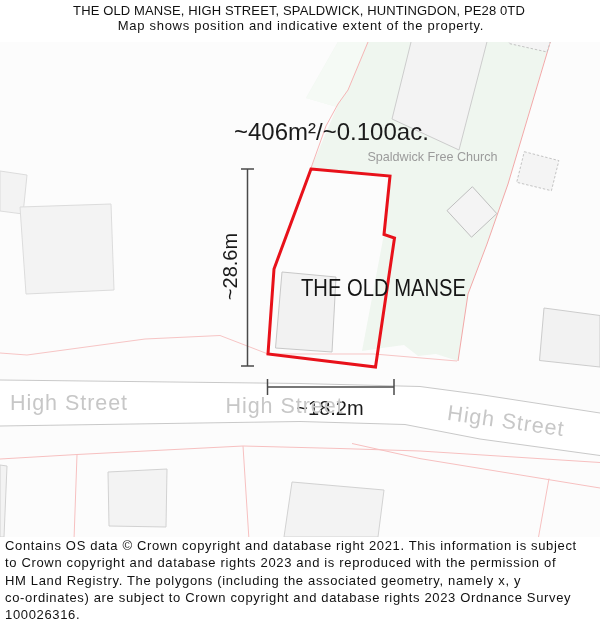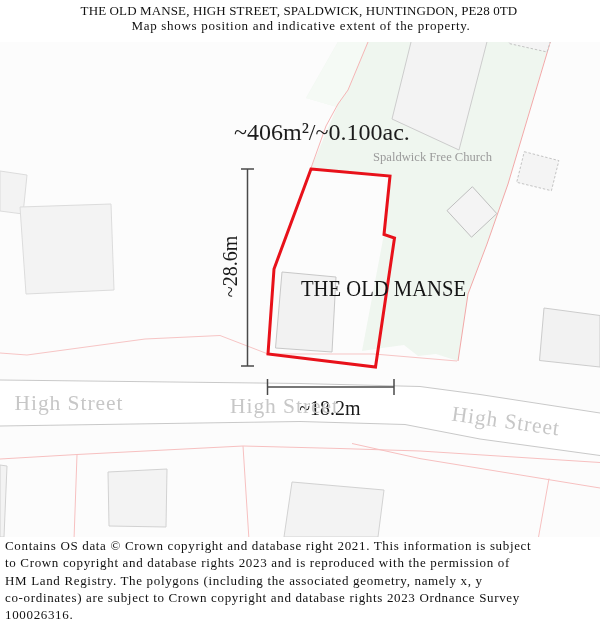--- a/index.html
+++ b/index.html
@@ -1,16 +1,16 @@
 <!DOCTYPE html>
 <html><head>
 <meta charset="utf-8">
 <style>
   html,body{margin:0;padding:0;background:#fff;}
-  .stage{position:relative;width:600px;height:625px;font-family:Liberation Serif, serif;}
+  .stage{position:relative;width:600px;height:625px;font-family:Liberation Sans, sans-serif;}
   svg{display:block;}
 </style>
 </head>
 <body>
 <div class="stage">
 <svg width="600" height="625" viewBox="0 0 600 625">
 
 <rect x="0" y="0" width="600" height="625" fill="#ffffff"></rect>
 
 <text x="299" y="15" font-size="13" letter-spacing="0.12" fill="#111" text-anchor="middle">THE OLD MANSE, HIGH STREET, SPALDWICK, HUNTINGDON, PE28 0TD</text>

